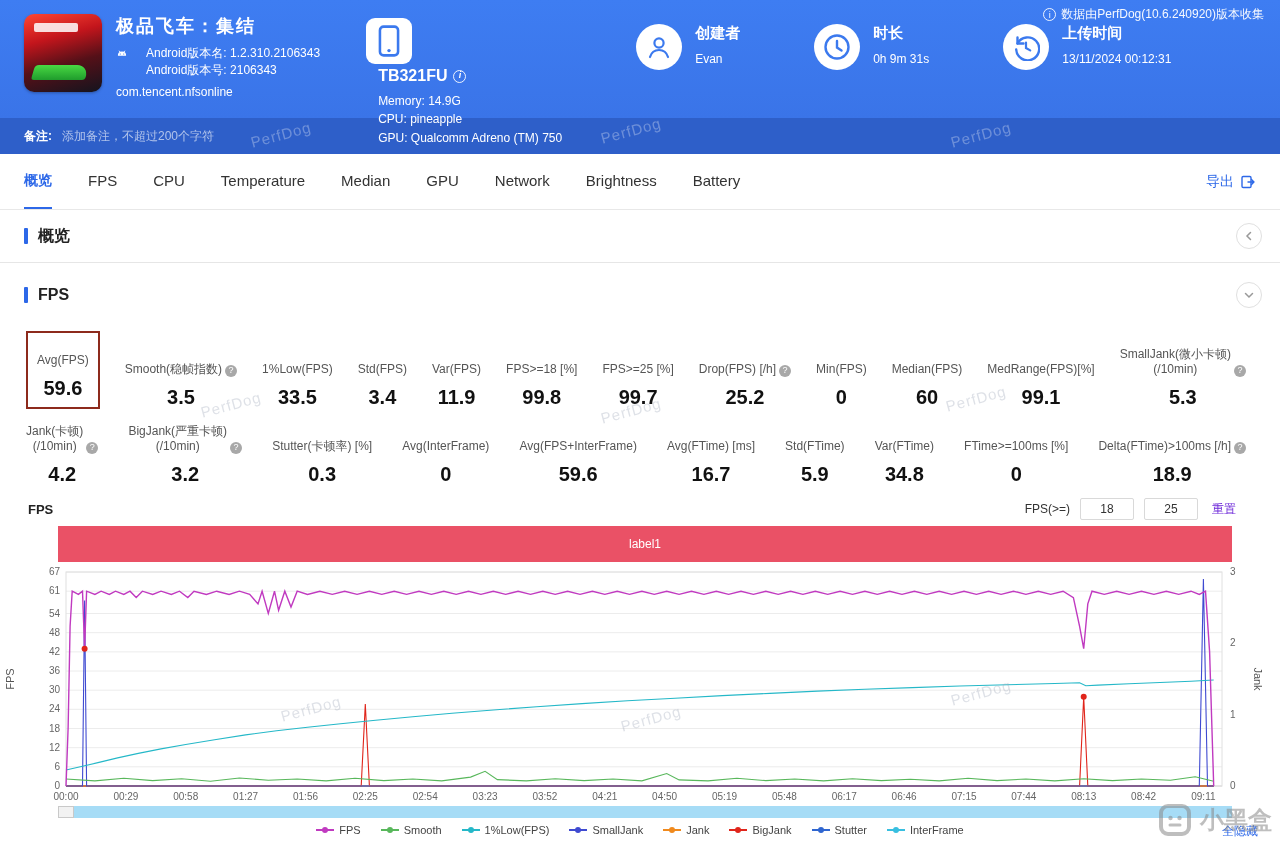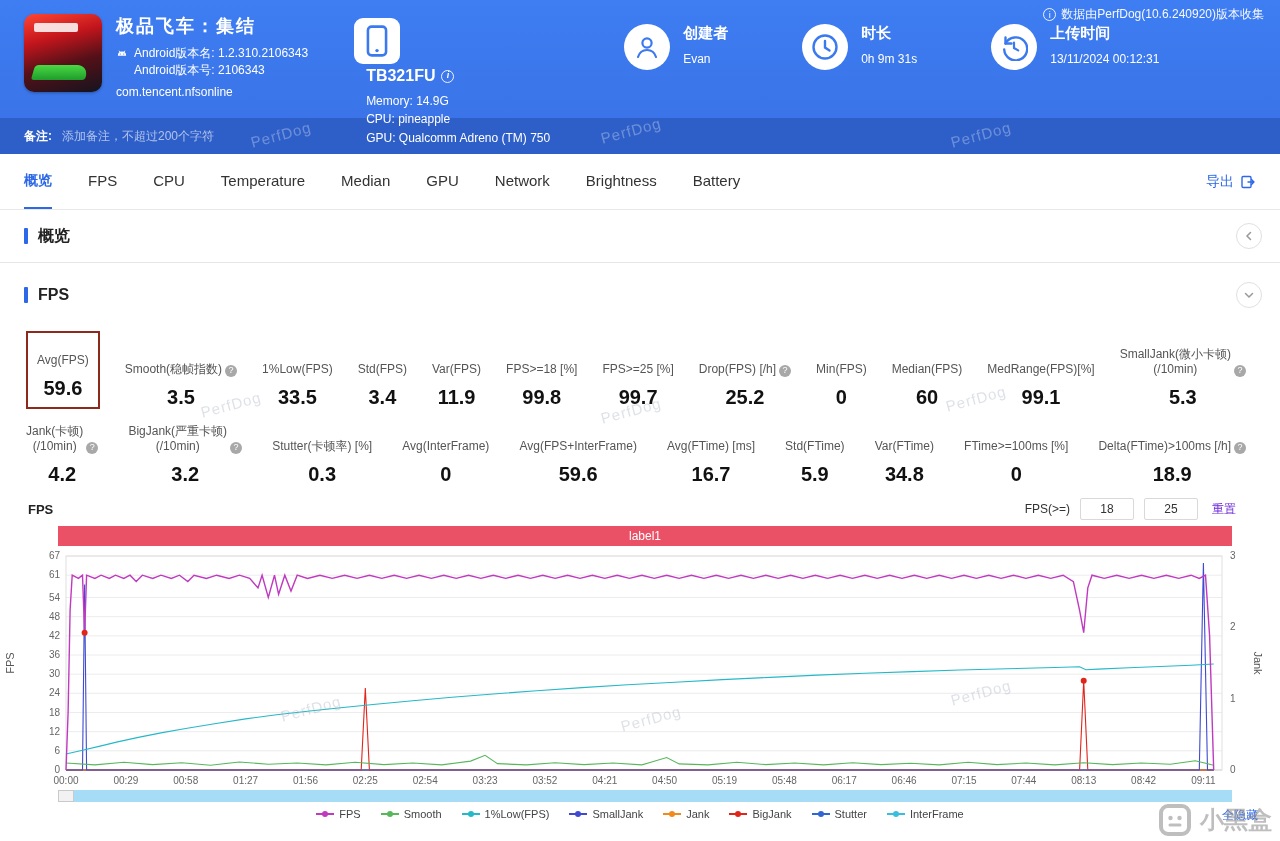--- a/index.html
+++ b/index.html
@@ -13,21 +13,21 @@
   .note { position:absolute; top:6px; right:16px; font-size:12px; color:rgba(255,255,255,.95); display:flex; align-items:center; gap:5px; }
   .note-i { width:13px; height:13px; border:1px solid rgba(255,255,255,.9); border-radius:50%; display:inline-flex; align-items:center; justify-content:center; font-size:9px; font-style:normal; }
   .note-i::after { content:"i"; }
   .topbar-row { display:flex; align-items:flex-start; padding-top:14px; }
   .game-icon { width:78px; height:78px; border-radius:10px; flex:none; position:relative; overflow:hidden;
     background:linear-gradient(165deg,#ff4633 0%,#c3151c 32%,#551018 62%,#14141e 100%); box-shadow:0 1px 3px rgba(0,0,0,.3); }
   .game-icon::before { content:""; position:absolute; left:9px; bottom:12px; width:54px; height:15px; background:linear-gradient(180deg,#49d943,#1f9c2c); border-radius:4px 12px 3px 3px; transform:skewX(-16deg); }
   .game-icon::after { content:""; position:absolute; left:10px; top:9px; width:44px; height:9px; background:rgba(255,255,255,.85); border-radius:2px; }
   .app-meta { margin-left:14px; }
   .app-title { font-size:18px; font-weight:bold; letter-spacing:2px;font-family:Liberation Serif, serif; }
-  .ver-row { display:flex; gap:6px; font-size:12px; margin-top:7px; line-height:1.45; }
+  .ver-row { display:flex; gap:18px; font-size:12px; margin-top:7px; line-height:1.45; }
   .ver-row svg { margin-top:3px; flex:none; }
   .app-package { font-size:12px; margin-top:5px; }
   .device-block { display:flex; margin-left:46px;flex-direction:column; }
   .device-icon { width:46px; height:46px; border-radius:9px; background:#fff; display:flex; align-items:center; justify-content:center; margin-top:4px; flex:none; }
   .device-meta { margin-left:12px; font-size:12px; line-height:1.55; }
   .device-model { font-size:16px; font-weight:bold; display:flex; align-items:center; gap:6px; margin-bottom:3px; }
   .info-badge { width:13px; height:13px; border:1px solid rgba(255,255,255,.9); border-radius:50%; display:inline-flex; align-items:center; justify-content:center; font-size:9px; }
   .info-badge::after { content:"i"; }
   .stat { display:flex; margin-left:74px; padding-top:10px; }
   .stat-icon { width:46px; height:46px; background:#fff; border-radius:50%; display:flex; align-items:center; justify-content:center; flex:none; }
@@ -59,21 +59,21 @@
   .m-value { font-size:20px; font-weight:bold; color:#111; margin-top:8px; }
   .info-dot { width:12px; height:12px; border-radius:50%; background:#a8a8a8; color:#fff; font-size:9px; display:inline-flex; align-items:center; justify-content:center; flex:none; margin-bottom:1px; cursor:pointer; }
   .info-dot::after { content:"?"; }
   
   .chart-controls { display:flex; align-items:center; padding:8px 44px 4px 28px; }
   .fps-small-label { font-weight:bold; font-size:13px; color:#222; }
   .ctrl-right { margin-left:auto; display:flex; align-items:center; font-size:12px; color:#333; }
   .thr-input { width:54px; height:22px; border:1px solid #d9d9d9; border-radius:2px; text-align:center; font-size:12px; color:#333; margin-left:10px; font-family:inherit; }
   .reset { color:#6d28d9; margin-left:14px; cursor:pointer; }
   
-  .band { margin:2px 48px 2px 58px; height:20px; background:#ea5166; color:#fff; font-size:12px; display:flex; align-items:center; justify-content:center; }
+  .band { margin:2px 48px 2px 58px; height:36px; background:#ea5166; color:#fff; font-size:12px; display:flex; align-items:center; justify-content:center; }
   .chart-wrap { position:relative; height:240px; }
   .chart-wrap svg { position:absolute; left:0; top:0; }
   .scrollbar { margin:2px 48px 0 58px; height:12px; background:#a6dcf6; position:relative; }
   .scroll-handle { position:absolute; left:0; top:0; width:16px; height:12px; background:#f2f2f2; border:1px solid #c9c9c9; cursor:grab; }
   .legend { display:flex; justify-content:center; align-items:center; gap:20px; padding:6px 0 0; position:relative; font-size:11px; color:#444; }
   .legend-item { display:flex; align-items:center; gap:5px; cursor:pointer; }
   .lmark { width:18px; height:2px; position:relative; }
   .lmark::after { content:""; position:absolute; left:6px; top:-2px; width:6px; height:6px; border-radius:50%; background:inherit; }
   .hide-all { position:absolute; right:22px; top:5px; color:#2d68e8; font-size:12px; cursor:pointer; }
   

